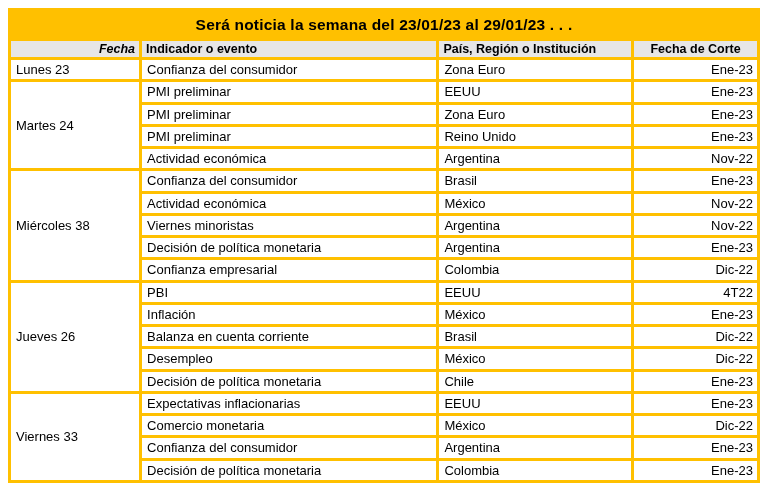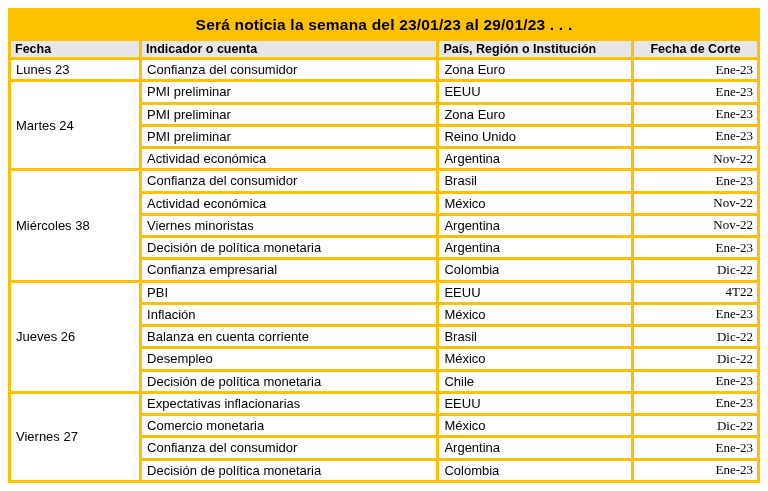--- a/index.html
+++ b/index.html
@@ -36,56 +36,56 @@
     height: 30px;
     letter-spacing: 0.2px;
   }
   thead th {
     background: var(--header-bg, #E7E6E6);
     font-weight: bold;
     font-size: 12.5px;
     height: 19px;
     padding: 1px 4px;
   }
-  th.col-fecha   { text-align: left; }
+  th.col-fecha   { text-align: right; font-style: italic; }
   th.col-indic   { text-align: left; }
   th.col-pais    { text-align: left; }
   th.col-corte   { }
   tbody td {
     background: #ffffff;
     font-size: 13px;
     height: 19px;
     padding: 1px 5px;
   }
   td.day-cell {
     text-align: left;
     vertical-align: middle;
   }
   td.indicator-cell { text-align: left; }
   td.country-cell   { text-align: left; }
-  td.cutoff-cell    { text-align: right; padding-right: 4px; font-family: Liberation Serif, serif; }
+  td.cutoff-cell    { text-align: right; padding-right: 4px; }
 </style>
 </head>
 <body>
 
 <div class="page">
   <table class="news-table">
     <colgroup>
       <col style="width:17.5%">
       <col style="width:39.7%">
       <col style="width:26.0%">
       <col style="width:16.8%">
     </colgroup>
     <thead>
       <tr>
         <td class="title-cell" colspan="4">Será noticia la semana del 23/01/23 al 29/01/23 . . .</td>
       </tr>
       <tr>
         <th class="col-fecha">Fecha</th>
-        <th class="col-indic">Indicador o cuenta</th>
+        <th class="col-indic">Indicador o evento</th>
         <th class="col-pais">País, Región o Institución</th>
         <th class="col-corte">Fecha de Corte</th>
       </tr>
     </thead>
     <tbody>
         <tr>
           <td class="day-cell" rowspan="1">Lunes 23</td>
           <td class="indicator-cell">Confianza del consumidor</td>
           <td class="country-cell">Zona Euro</td>
           <td class="cutoff-cell">Ene-23</td>
@@ -157,21 +157,21 @@
           <td class="indicator-cell">Desempleo</td>
           <td class="country-cell">México</td>
           <td class="cutoff-cell">Dic-22</td>
         </tr>
         <tr>
           <td class="indicator-cell">Decisión de política monetaria</td>
           <td class="country-cell">Chile</td>
           <td class="cutoff-cell">Ene-23</td>
         </tr>
         <tr>
-          <td class="day-cell" rowspan="4">Viernes 27</td>
+          <td class="day-cell" rowspan="4">Viernes 33</td>
           <td class="indicator-cell">Expectativas inflacionarias</td>
           <td class="country-cell">EEUU</td>
           <td class="cutoff-cell">Ene-23</td>
         </tr>
         <tr>
           <td class="indicator-cell">Comercio monetaria</td>
           <td class="country-cell">México</td>
           <td class="cutoff-cell">Dic-22</td>
         </tr>
         <tr>

